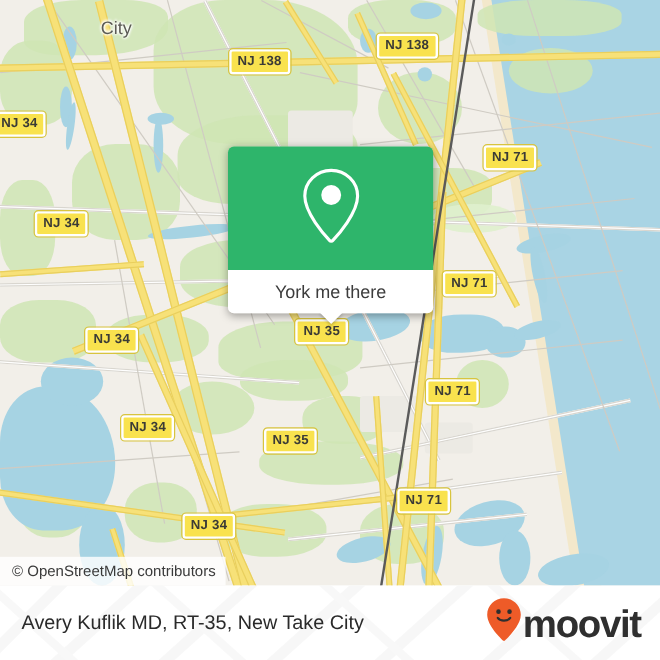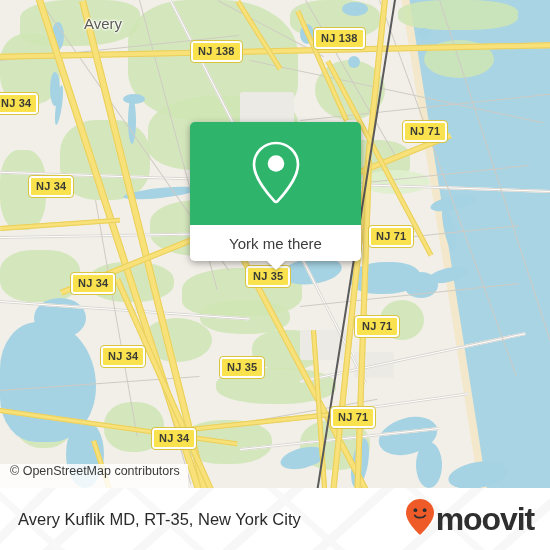--- a/index.html
+++ b/index.html
@@ -132,20 +132,21 @@
     filter: drop-shadow(0 2px 1px rgba(0,0,0,.18));
   }
 
   
   #attrib {
     position: absolute;
     left: 0; top: 464px;
     height: 24px;
     padding: 0 8px 0 10px;
     display: flex;
+    align-items: center;
     background: rgba(255,255,255,.82);
     color: #3a3a3a;
     font-size: 12.5px;
     z-index: 30;
   }
 
   
   #footer {
     position: absolute;
     left: 0; top: 488px;
@@ -323,21 +324,21 @@
         <div class="shield" style="left: 369px; top: 226px;">NJ 71</div>
         <div class="shield" style="left: 71px; top: 273px;">NJ 34</div>
         <div class="shield" style="left: 246px; top: 266px;">NJ 35</div>
         <div class="shield" style="left: 355px; top: 316px;">NJ 71</div>
         <div class="shield" style="left: 101px; top: 346px;">NJ 34</div>
         <div class="shield" style="left: 220px; top: 357px;">NJ 35</div>
         <div class="shield" style="left: 331px; top: 407px;">NJ 71</div>
         <div class="shield" style="left: 152px; top: 428px;">NJ 34</div>
       </div>
     <div class="layer" id="place-layer">
-        <div class="placelabel" style="left: 84px; top: 15px;">Avery</div>
+        <div class="placelabel" style="left: 84px; top: 15px;">City</div>
       </div>
 
     <div id="attrib">
       <span>© OpenStreetMap contributors</span>
     </div>
 
     <div id="popup">
       <div id="popup-top">
         <span>
           <svg width="56" height="68" viewBox="0 0 56 68" aria-hidden="true">
@@ -366,21 +367,21 @@
         <path d="M490 70 L590 -20"></path>
       </g>
       <g stroke="#f2f2f2" stroke-width="7" fill="none">
         <path d="M-20 -10 L80 80"></path>
           <path d="M120 -10 L220 80"></path>
         <path d="M260 -10 L360 80"></path>
           <path d="M400 -10 L500 80"></path>
       </g>
     </svg>
 
-    <div id="footer-title">Avery Kuflik MD, RT-35, New York City</div>
+    <div id="footer-title">Avery Kuflik MD, RT-35, New Take City</div>
 
     <div id="brand">
       <span>
         <svg width="30" height="38" viewBox="0 0 30 38" aria-hidden="true">
           <path d="M15 1 C7.3 1 1 7.1 1 14.7 C1 24 12.8 34.6 14.2 36.3 C14.6 36.8 15.4 36.8 15.8 36.3 C17.2 34.6 29 24 29 14.7 C29 7.1 22.7 1 15 1 Z" fill="#ee5b28"></path>
           <circle cx="10.4" cy="12.2" r="1.9" fill="#2f2f2f"></circle>
           <circle cx="19.6" cy="12.2" r="1.9" fill="#2f2f2f"></circle>
           <path d="M9.8 17.4 C11.9 20.4 18.1 20.4 20.2 17.4" fill="none" stroke="#2f2f2f" stroke-width="1.8" stroke-linecap="round"></path>
         </svg>
       </span>

